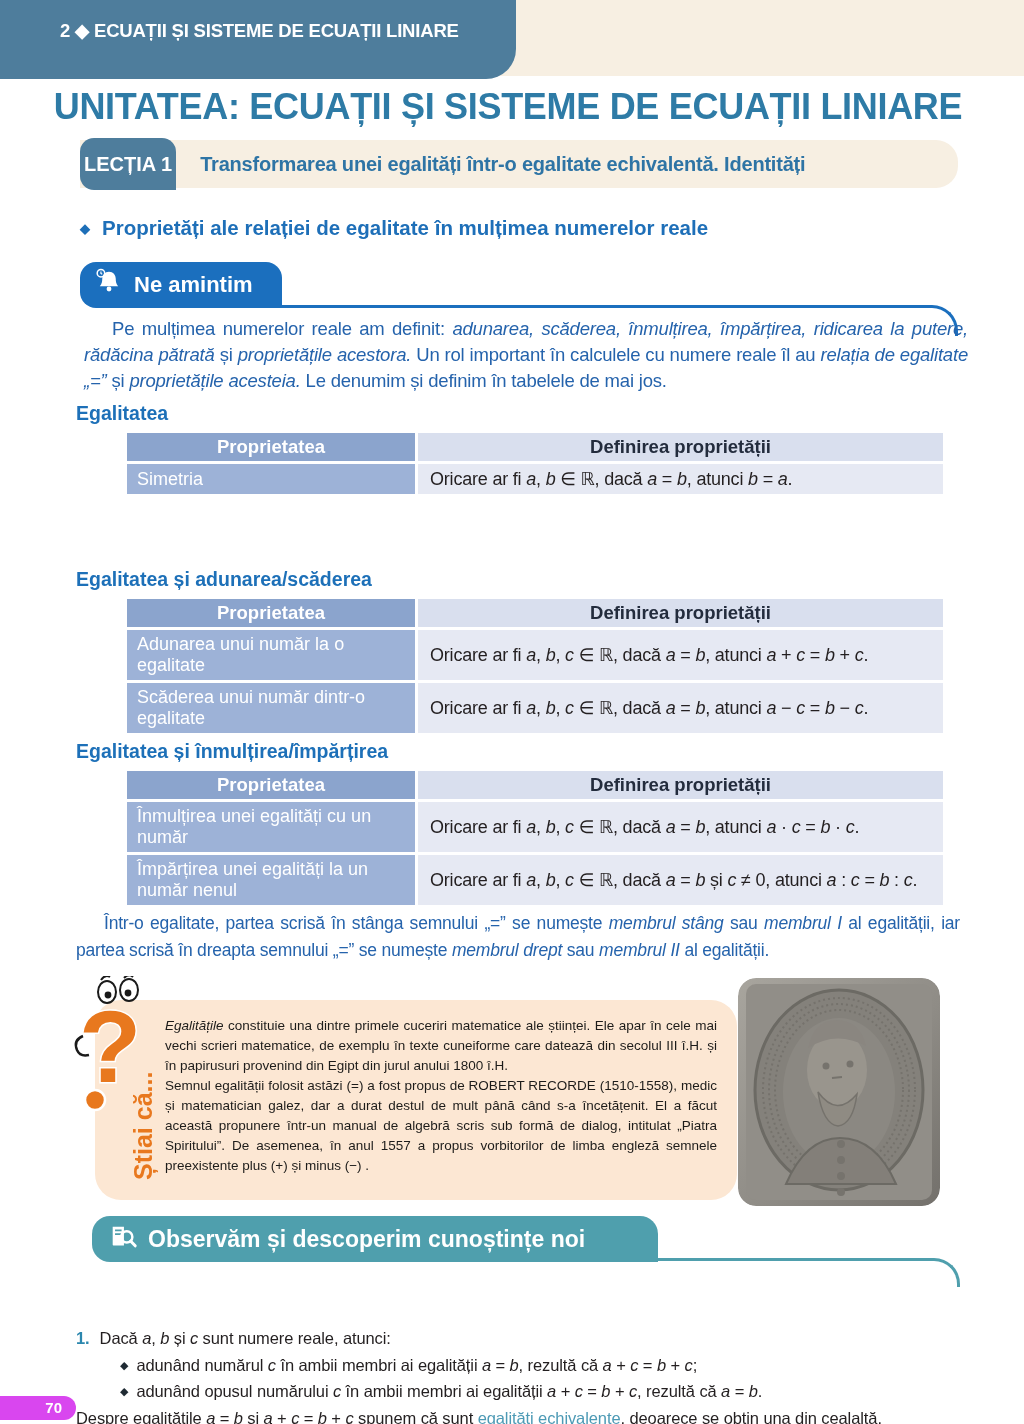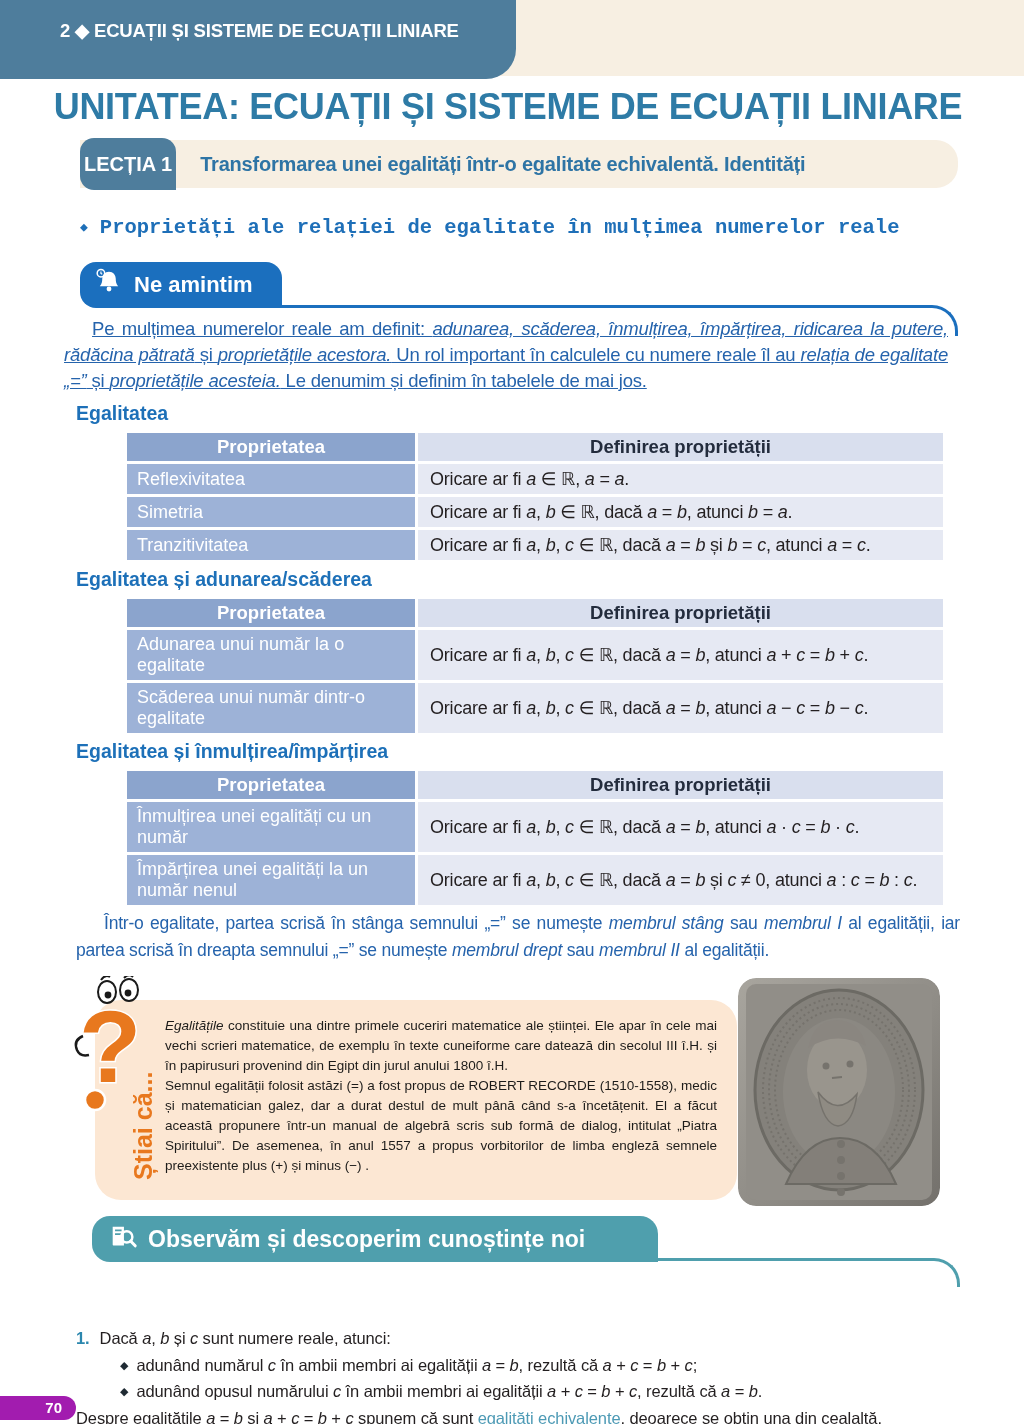--- a/index.html
+++ b/index.html
@@ -17,32 +17,32 @@
   .unit-title{position:absolute;top:86px;left:36px;width:944px;margin:0;text-align:center;
       color:#2e7ba6;font-size:36px;font-weight:bold;letter-spacing:-0.3px;white-space:nowrap;}
 
   .lesson-row{position:absolute;top:140px;left:80px;width:878px;height:48px;background:#f7efe2;
       border-radius:0 22px 22px 0;display:flex;align-items:center;}
   .lesson-badge{flex:0 0 auto;height:52px;display:flex;align-items:center;padding:0 4px;
       background:#4e7d9c;color:#fff;font-weight:bold;font-size:20px;border-radius:14px 14px 0 14px;}
   .lesson-title{padding-left:24px;color:#2e74a5;font-weight:bold;font-size:20px;letter-spacing:-0.2px;white-space:nowrap;}
 
   .section-heading{position:absolute;top:216px;left:80px;color:#1e6fb8;font-weight:bold;
-      font-size:20.5px;white-space:nowrap;font-family:Liberation Mono, monospace;}
+      font-size:20.5px;white-space:nowrap;}
   .diamond{font-size:13px;vertical-align:2px;margin-right:12px;}
 
   
   .box-tab{display:flex;align-items:center;gap:10px;height:46px;color:#fff;font-weight:bold;box-sizing:border-box;}
   .swoosh{position:absolute;border-top:3px solid;border-right:3px solid;border-top-right-radius:26px;}
   .remember-sec{position:absolute;top:262px;left:80px;right:64px;height:82px;}
   .remember-tab{width:202px;background:#1b6fbe;border-radius:16px 16px 0 16px;font-size:22px;padding:0 10px 0 14px;}
   .remember-swoosh{left:202px;right:2px;top:43px;height:28px;color:#1b6fbe;border-color:#1b6fbe;}
 
-  .intro{position:absolute;top:316px;left:64px;width:884px;margin:0;color:#2563ac;font-size:18.5px;
-      line-height:26px;text-align:justify;text-indent:28px;letter-spacing:-0.2px;text-decoration:underline;}
+  .intro{position:absolute;top:316px;left:84px;width:884px;margin:0;color:#2563ac;font-size:18.5px;
+      line-height:26px;text-align:justify;text-indent:28px;letter-spacing:-0.2px;}
 
   
   .tbl-sec{position:absolute;left:76px;width:884px;}
   .pos-t1{top:402px;} .pos-t2{top:568px;} .pos-t3{top:740px;}
   .tbl-heading{color:#1d70b8;font-weight:bold;font-size:19.5px;margin:0 0 5px 0;}
   table.props{border-collapse:separate;border-spacing:3px;margin-left:48px;table-layout:fixed;width:822px;}
   table.props th{font-size:18.5px;font-weight:bold;height:28px;padding:0 8px;}
   th.c1{width:272px;background:#8ba4cd;color:#fff;}
   th.c2{background:#d9dfee;color:#232c3d;}
   td.p{background:#9db2d7;color:#fff;font-size:18px;padding:2px 10px;line-height:21px;vertical-align:middle;}
@@ -67,21 +67,21 @@
   .observe-tab{width:566px;background:#4f9fad;border-radius:18px 18px 0 18px;font-size:23px;padding:0 10px 0 16px;margin-left:12px;}
   .observe-swoosh{left:566px;right:0;top:42px;height:26px;color:#4f9fad;border-color:#4f9fad;}
 
   
   .list{position:absolute;top:1280px;left:76px;width:884px;font-size:16.5px;color:#231f20;letter-spacing:-0.1px;margin-top:45px;}
   .list .line{line-height:26.5px;}
   .num{color:#2b87ae;font-weight:bold;margin-right:10px;}
   .bullet{padding-left:44px;}
   .bdia{font-size:11px;vertical-align:2px;margin-right:8px;color:#1f2a33;}
 
-  .page-tab{position:absolute;top:1396px;left:0;width:76px;height:24px;background:#a21caf;
+  .page-tab{position:absolute;top:1396px;left:0;width:76px;height:24px;background:#d946ef;
       border-radius:0 12px 12px 0;color:#fff;font-weight:bold;font-size:15px;line-height:24px;
       text-align:right;padding-right:14px;box-sizing:border-box;}
 </style>
 </head>
 <body>
 
 <div class="page">
 
   <div class="top-band">
     <div class="chapter-tab">
@@ -119,30 +119,22 @@
 
   <div class="tbl-sec pos-t1">
     <div class="tbl-heading">Egalitatea</div>
     <table class="props t1">
       <tbody>
           <tr>
         <th class="c1">Proprietatea</th>
         <th class="c2">Definirea proprietății</th>
       </tr>
       <tr>
-        <td class="p">Reflexivitatea</td>
-        <td class="d">Oricare ar fi <i>a</i> ∈ ℝ, <i>a</i> = <i>a</i>.</td>
-      </tr>
-      <tr>
         <td class="p">Simetria</td>
         <td class="d">Oricare ar fi <i>a</i>, <i>b</i> ∈ ℝ, dacă <i>a</i> = <i>b</i>, atunci <i>b</i> = <i>a</i>.</td>
-      </tr>
-      <tr>
-        <td class="p">Tranzitivitatea</td>
-        <td class="d">Oricare ar fi <i>a</i>, <i>b</i>, <i>c</i> ∈ ℝ, dacă <i>a</i> = <i>b</i> și <i>b</i> = <i>c</i>, atunci <i>a</i> = <i>c</i>.</td>
       </tr>
     </tbody>
       </table>
   </div>
 
   <div class="tbl-sec pos-t2">
     <div class="tbl-heading">Egalitatea și adunarea/scăderea</div>
     <table class="props t23">
       <tbody>
           <tr>

